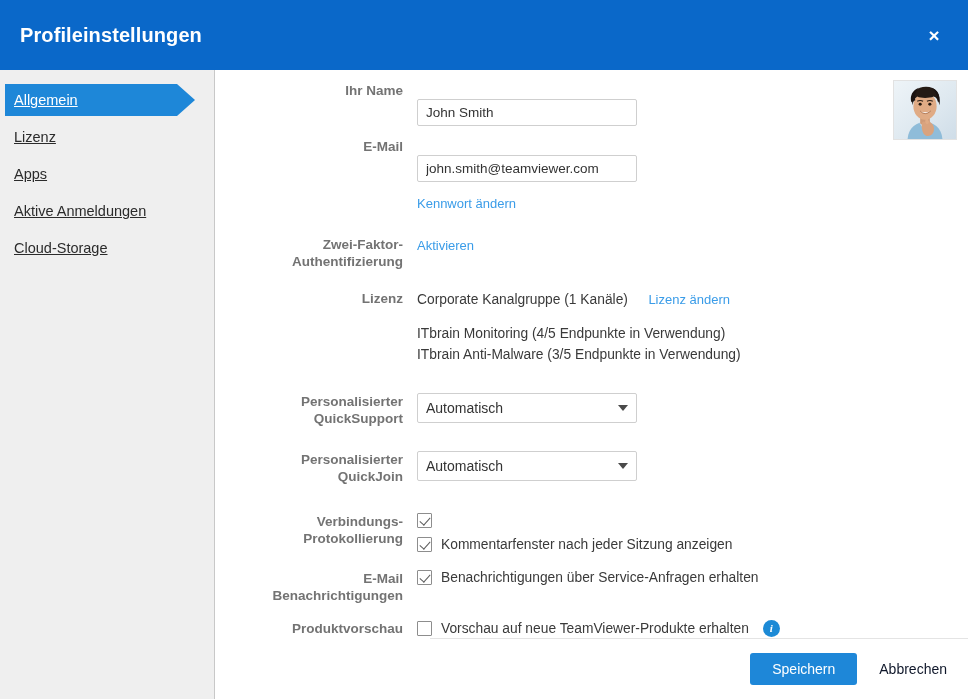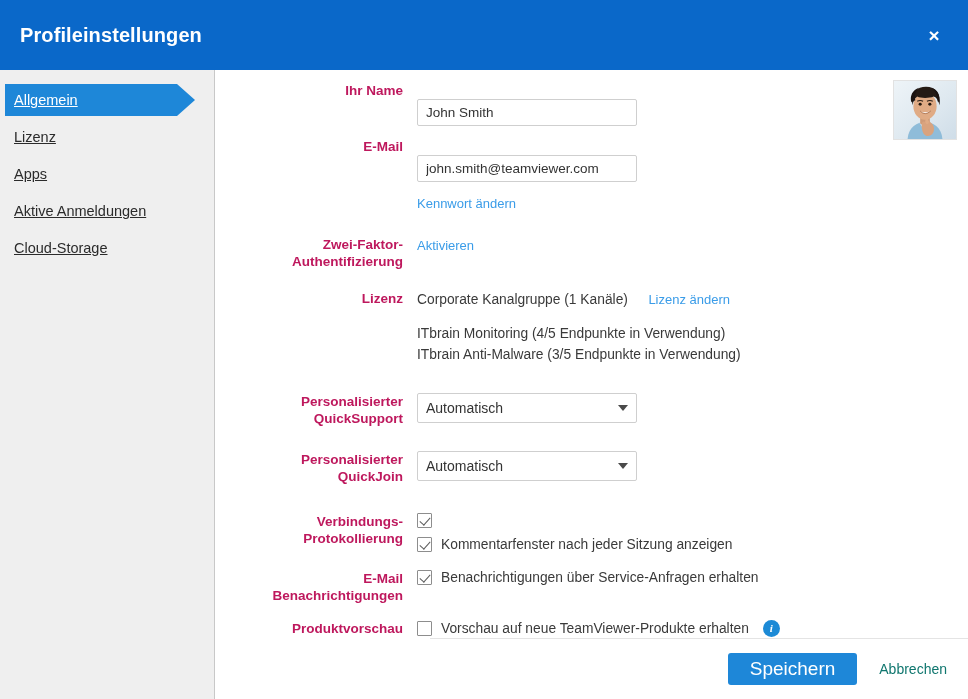--- a/index.html
+++ b/index.html
@@ -125,21 +125,21 @@
     display: flex;
     align-items: flex-start;
     margin-bottom: 0;
   }
   .lbl {
     width: 188px;        
     flex: 0 0 188px;
     text-align: right;
     font-size: 13.5px;
     font-weight: bold;
-    color: #be185d;
+    color: #737373;
     line-height: 17px;
     padding-right: 0;
   }
   .fld {
     padding-left: 14px;
     flex: 1 1 auto;
     min-width: 0;
   }
 
   input.text-input {
@@ -260,28 +260,28 @@
     display: flex;
     align-items: center;
     justify-content: flex-end;
     padding-right: 21px;
   }
   #save-button {
     background: #1e87d8;
     color: #ffffff;
     border: none;
     border-radius: 3px;
-    font-size: 19px;
+    font-size: 14px;
     height: 32px;
     padding: 0 22px;
     cursor: pointer;
     font-family: "Liberation Sans", "DejaVu Sans", sans-serif;
   }
   #cancel-button {
-    color: #0f766e;
+    color: #0f172a;
     font-size: 14px;
     margin-left: 22px;
     cursor: pointer;
     text-decoration: none;
   }
 
   .sp-8  { height: 8px; }
   .sp-12 { height: 12px; }
   .sp-16 { height: 16px; }
   .sp-20 { height: 20px; }

